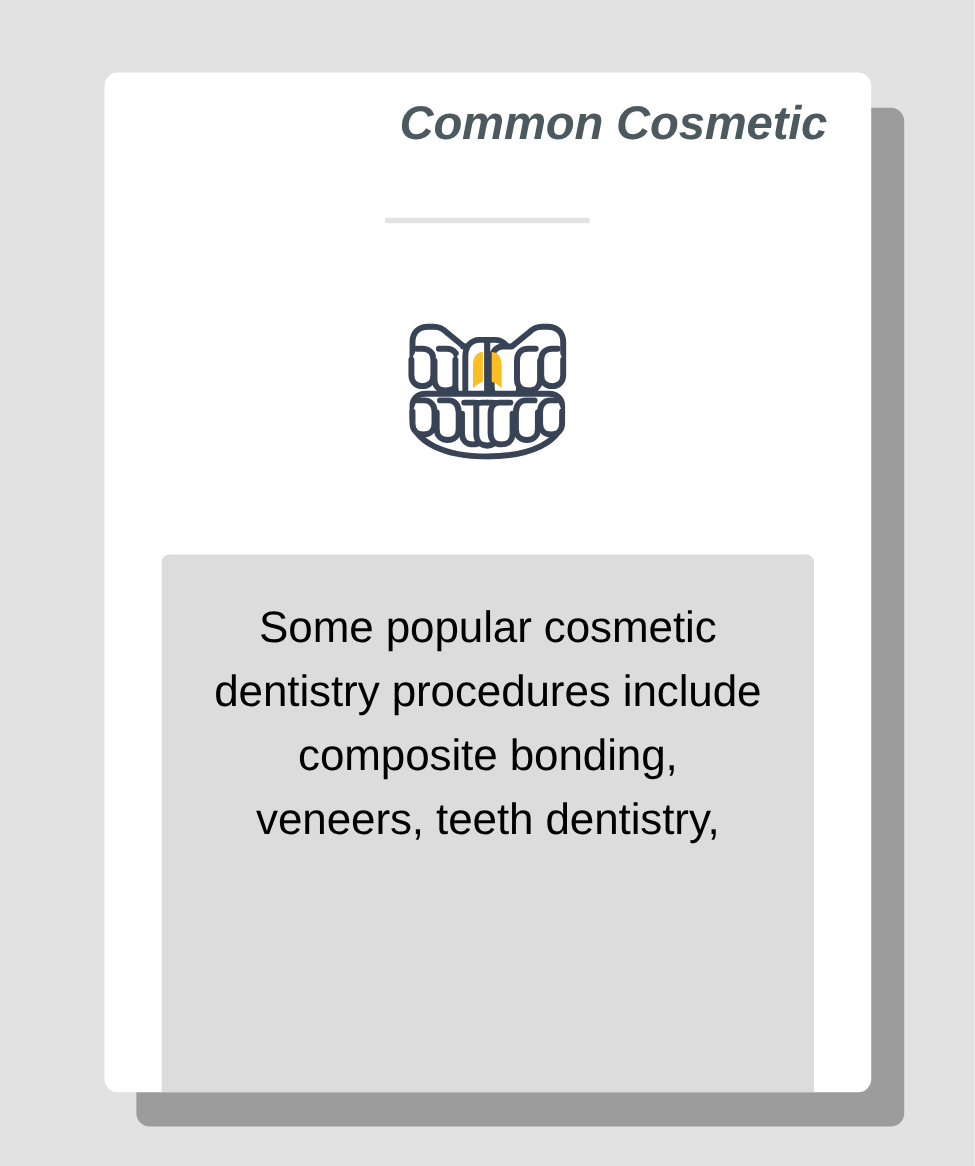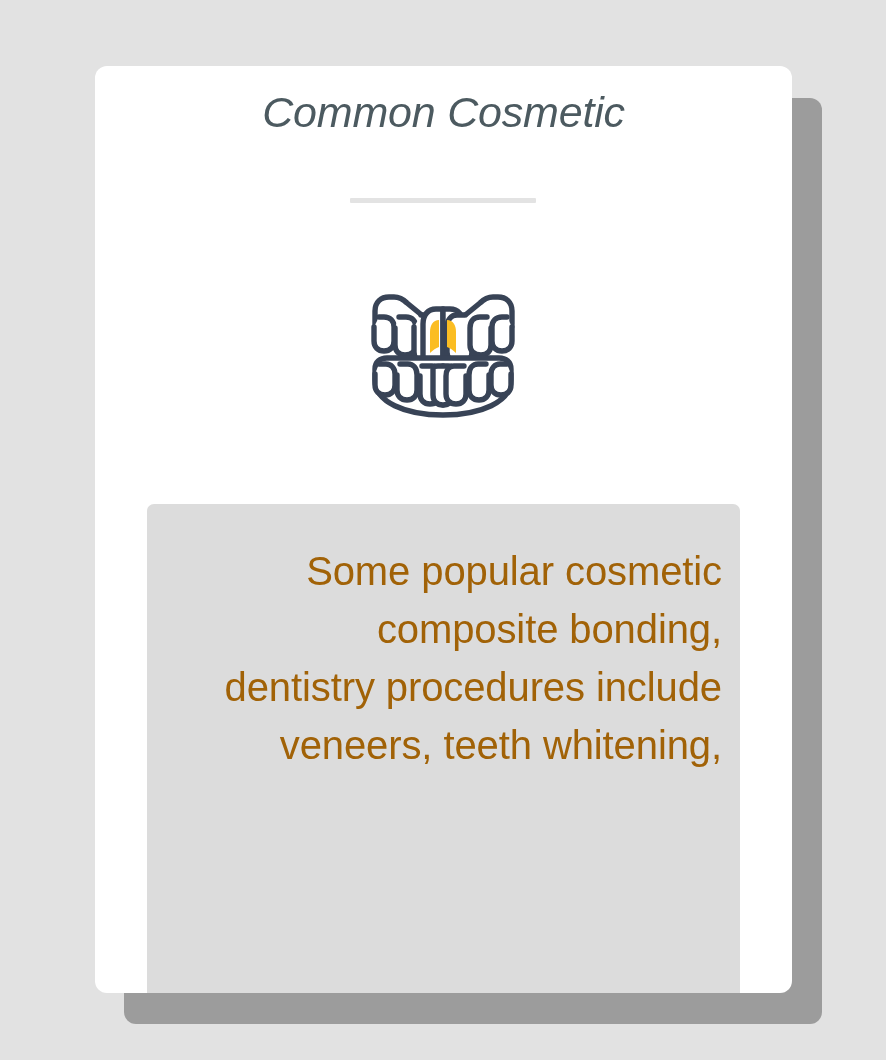--- a/index.html
+++ b/index.html
@@ -42,26 +42,26 @@
     border-radius: 12px;
     overflow: hidden;
   }
 
   
   .card-title {
     position: absolute;
     left: 0;
     right: 0;
     top: 20px;
-    text-align: center;
+    text-align: right;
     color: #4c5a60;
     font-family: "Liberation Sans", sans-serif;
     font-size: 43px;
     font-style: italic;
-    font-weight: normal;
+    font-weight: bold;
     line-height: 52px;
     letter-spacing: -0.2px;
     padding: 0 40px;
     box-sizing: border-box;
   }
   .card-title .tline {
     display: block;
   }
 
   
@@ -95,25 +95,25 @@
     left: 52px;
     top: 438px;
     width: 593px;
     height: 489px;
     background: #dcdcdc;
     border-radius: 7px 7px 0 0;
     box-sizing: border-box;
     padding: 38px 18px 0 18px;
   }
   .body-text {
-    color: #a16207;
+    color: #000000;
     font-family: "Liberation Sans", sans-serif;
     font-size: 40px;
     line-height: 58px;
-    text-align: right;
+    text-align: center;
     font-weight: normal;
     letter-spacing: -0.1px;
   }
   .body-text .bline {
     display: block;
     white-space: nowrap;
   }
 </style>
 </head>
 <body>
@@ -192,20 +192,20 @@
         <g>
           <path d="M69 36 C63 36 60 41 60 48 L60 69 C63 66 66 64 69 63 Z" fill="#fbbd22"></path>
           <path d="M77 36 C83 36 86 41 86 48 L86 69 C83 66 80 64 77 63 Z" fill="#fbbd22"></path>
         </g>
       </svg>
     </div>
 
     <div class="body-panel">
       <div class="body-text">
         <span class="bline">Some popular cosmetic</span>
+        <span class="bline">dentistry procedures include</span>
         <span class="bline">composite bonding,</span>
-        <span class="bline">dentistry procedures include</span>
-        <span class="bline">veneers, teeth whitening,</span>
+        <span class="bline">veneers, teeth dentistry,</span>
       </div>
     </div>
 
   </div>
 </div>
 
 </body></html>

